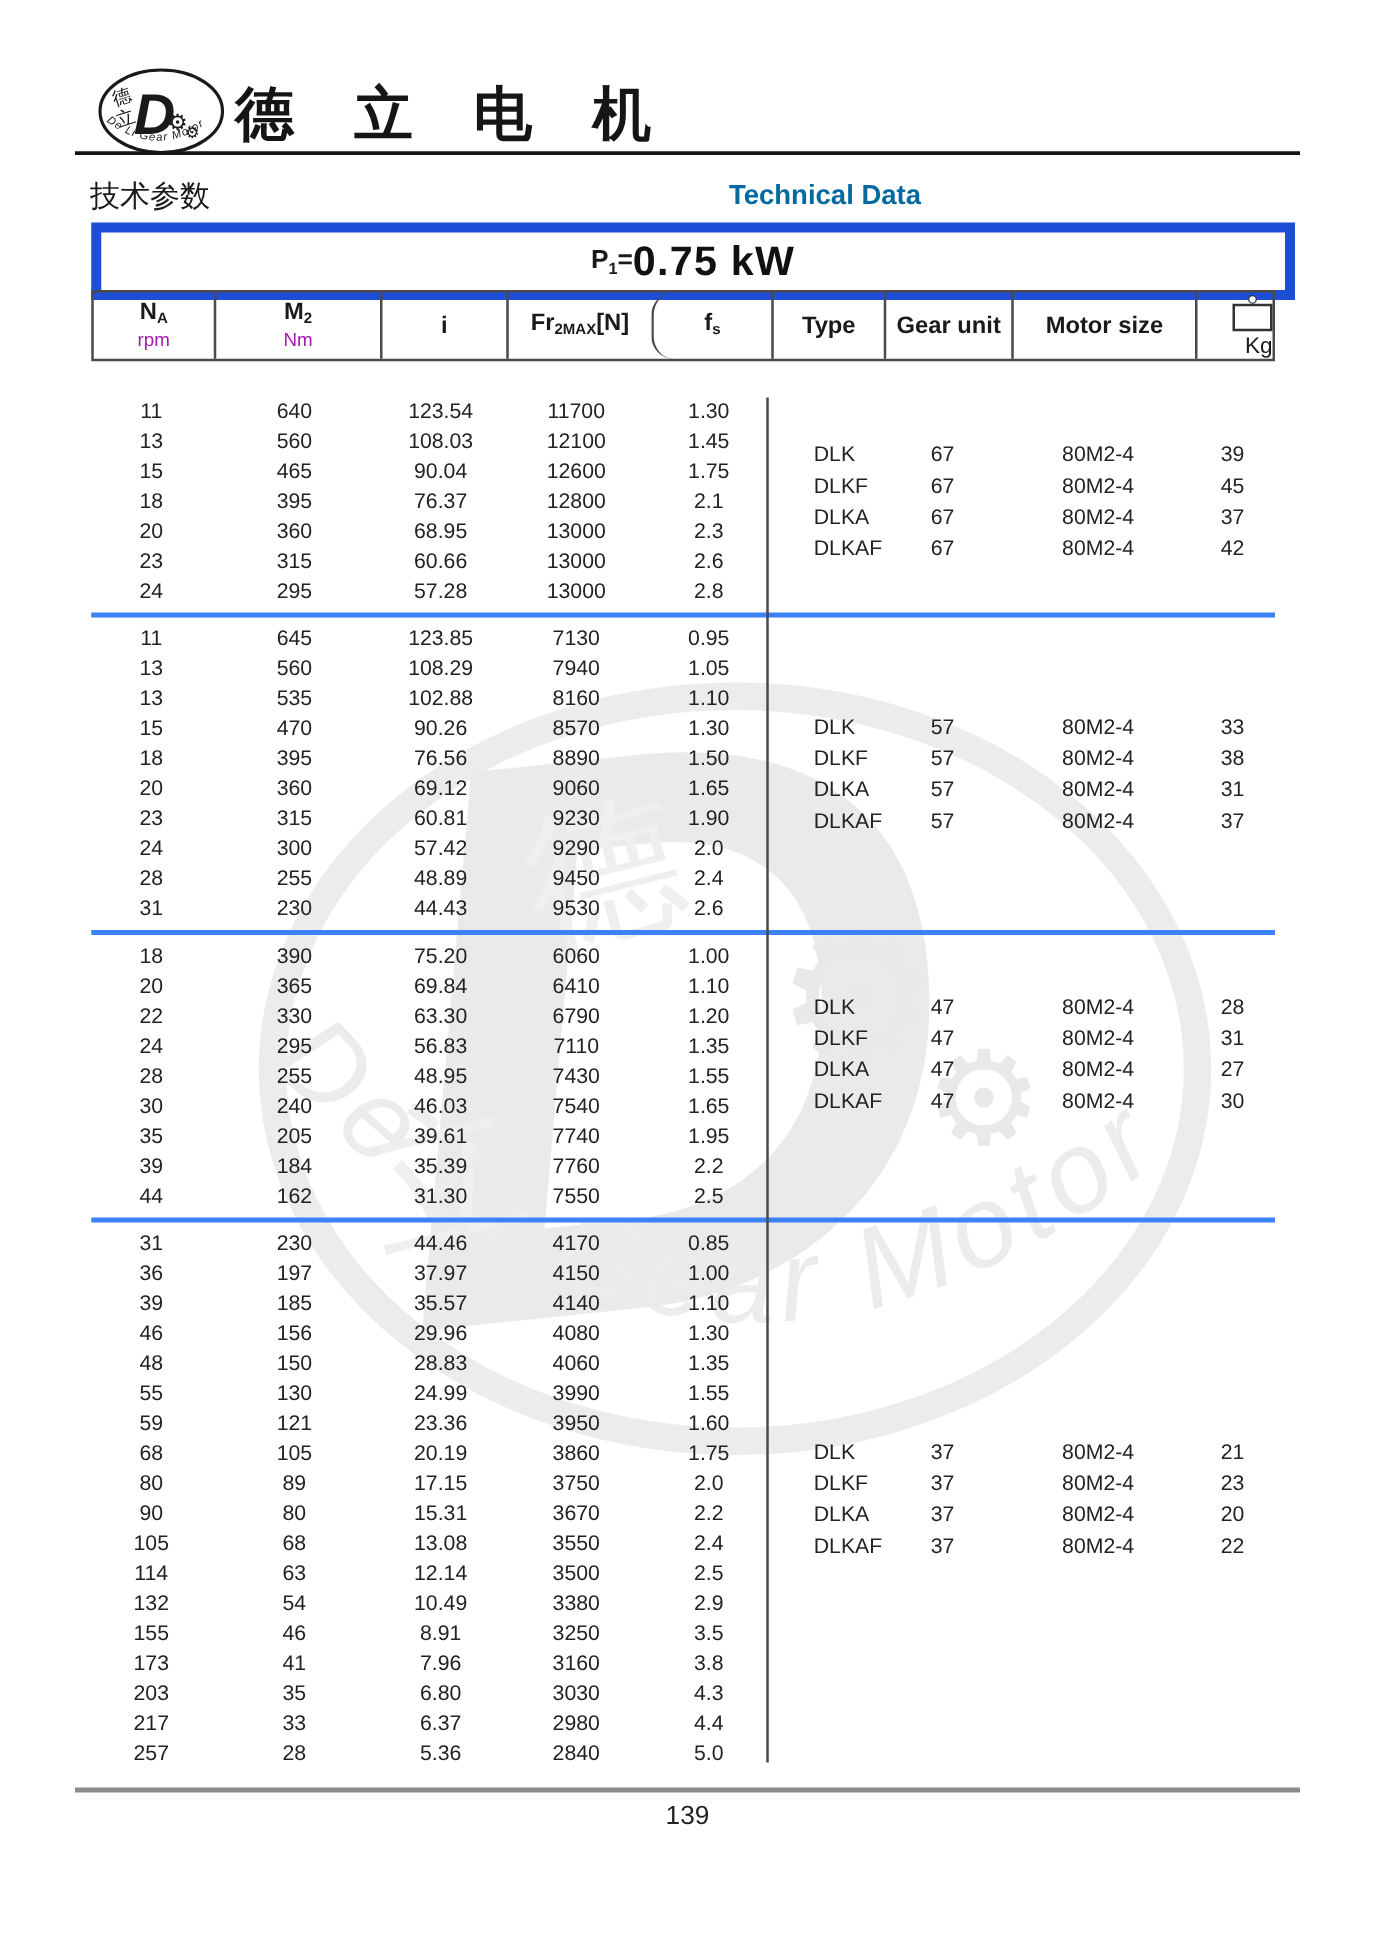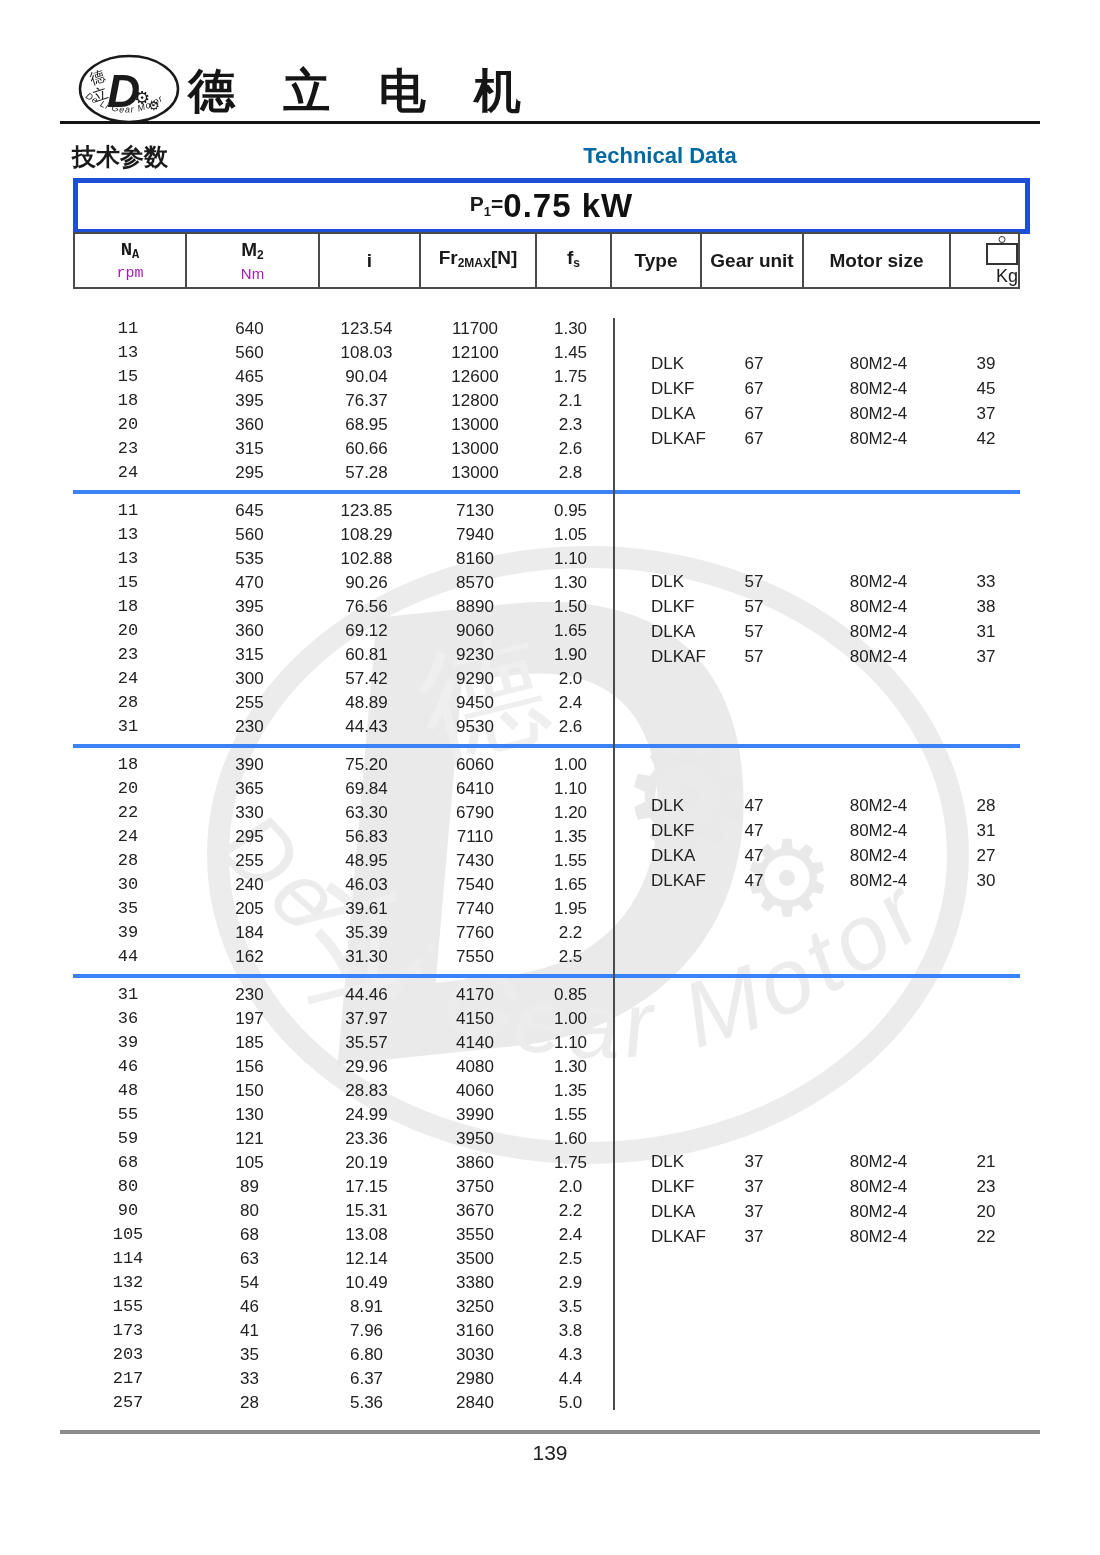--- a/index.html
+++ b/index.html
@@ -10,45 +10,45 @@
   
   .watermark{position:absolute;left:0;top:0;z-index:0;pointer-events:none;}
   
   .logo{position:absolute;left:76px;top:52px;z-index:2;}
   .brand-cn{
     position:absolute;left:188px;top:60px;z-index:2;
     font-family:"DejaVu Serif", serif;font-weight:bold;
     font-size:47px;letter-spacing:16px;color:#151515;
   }
   .header-rule{position:absolute;left:60px;top:121px;width:980px;height:3px;background:#151515;z-index:2;}
-  .sect-cn{position:absolute;left:72px;top:141px;font-size:24px;font-weight:bold;color:#1a1a1a;z-index:2;}
+  .sect-cn{position:absolute;left:72px;top:141px;font-size:24px;font-weight:normal;color:#1a1a1a;z-index:2;}
   .sect-en{position:absolute;left:520px;top:143px;width:280px;text-align:center;font-size:22px;font-weight:bold;color:#0369a1;z-index:2;}
   
   .power-box{
     position:absolute;left:73px;top:178px;width:947px;height:46px;z-index:2;
-    border:5px solid #1d4ed8;display:flex;align-items:center;justify-content:center;background:transparent;
+    border:8px solid #1d4ed8;display:flex;align-items:center;justify-content:center;background:transparent;
   }
   .power-box .plabel{font-size:21px;font-weight:bold;color:#1a1a1a;}
   .power-box .plabel sub{font-size:13px;}
   .power-box .pval{font-size:33px;font-weight:bold;color:#111;letter-spacing:1px;}
   
   .thead{
     position:absolute;left:73px;top:232px;width:947px;height:57px;z-index:2;
     border:2px solid #4a4a4a;display:flex;box-sizing:border-box;
   }
   .hcell{
     display:flex;flex-direction:column;justify-content:center;align-items:center;
     box-sizing:border-box;border-left:2px solid #4a4a4a;
   }
   .hcell:first-child{border-left:none;}
   .hmain{font-size:19px;font-weight:bold;color:#1a1a1a;line-height:20px;}
   .hmain .sub{font-size:12px;font-weight:bold;vertical-align:-3px;}
   .hunit{font-size:15px;color:#a21caf;line-height:17px;}
-  .w-na{width:110px;font-family:Liberation Mono, monospace;}.w-m2{width:133px;}.w-i{width:101px;}.w-fr{width:116px;}
-  .w-fs{width:75px;}.w-type{width:90px;}.w-gear{width:102px;}.w-motor{width:147px;}.w-kg{width:64px;flex:1;align-items:flex-end;}
+  .w-na{width:96px;}.w-m2{width:133px;}.w-i{width:101px;}.w-fr{width:116px;}
+  .w-fs{width:96px;border-radius:18px;}.w-type{width:90px;}.w-gear{width:102px;}.w-motor{width:147px;}.w-kg{width:64px;flex:1;align-items:flex-end;}
   .weight-icon{width:28px;height:18px;border:2px solid #333;position:relative;margin-top:8px;}
   .weight-icon::before{
     content:"";position:absolute;left:50%;top:-9px;transform:translateX(-50%);
     width:5px;height:5px;border:1.5px solid #333;border-radius:50%;background:#fff;
   }
   .kg-label{font-size:18px;color:#1a1a1a;line-height:22px;}
   
   .tbody{position:absolute;left:73px;top:312px;width:947px;z-index:1;}
   .vdivider{position:absolute;left:540px;top:6px;height:1092px;width:2px;background:#4a4a4a;z-index:3;}
   .section{position:relative;padding:5px 0;border-bottom:4px solid #3b82f6;}

